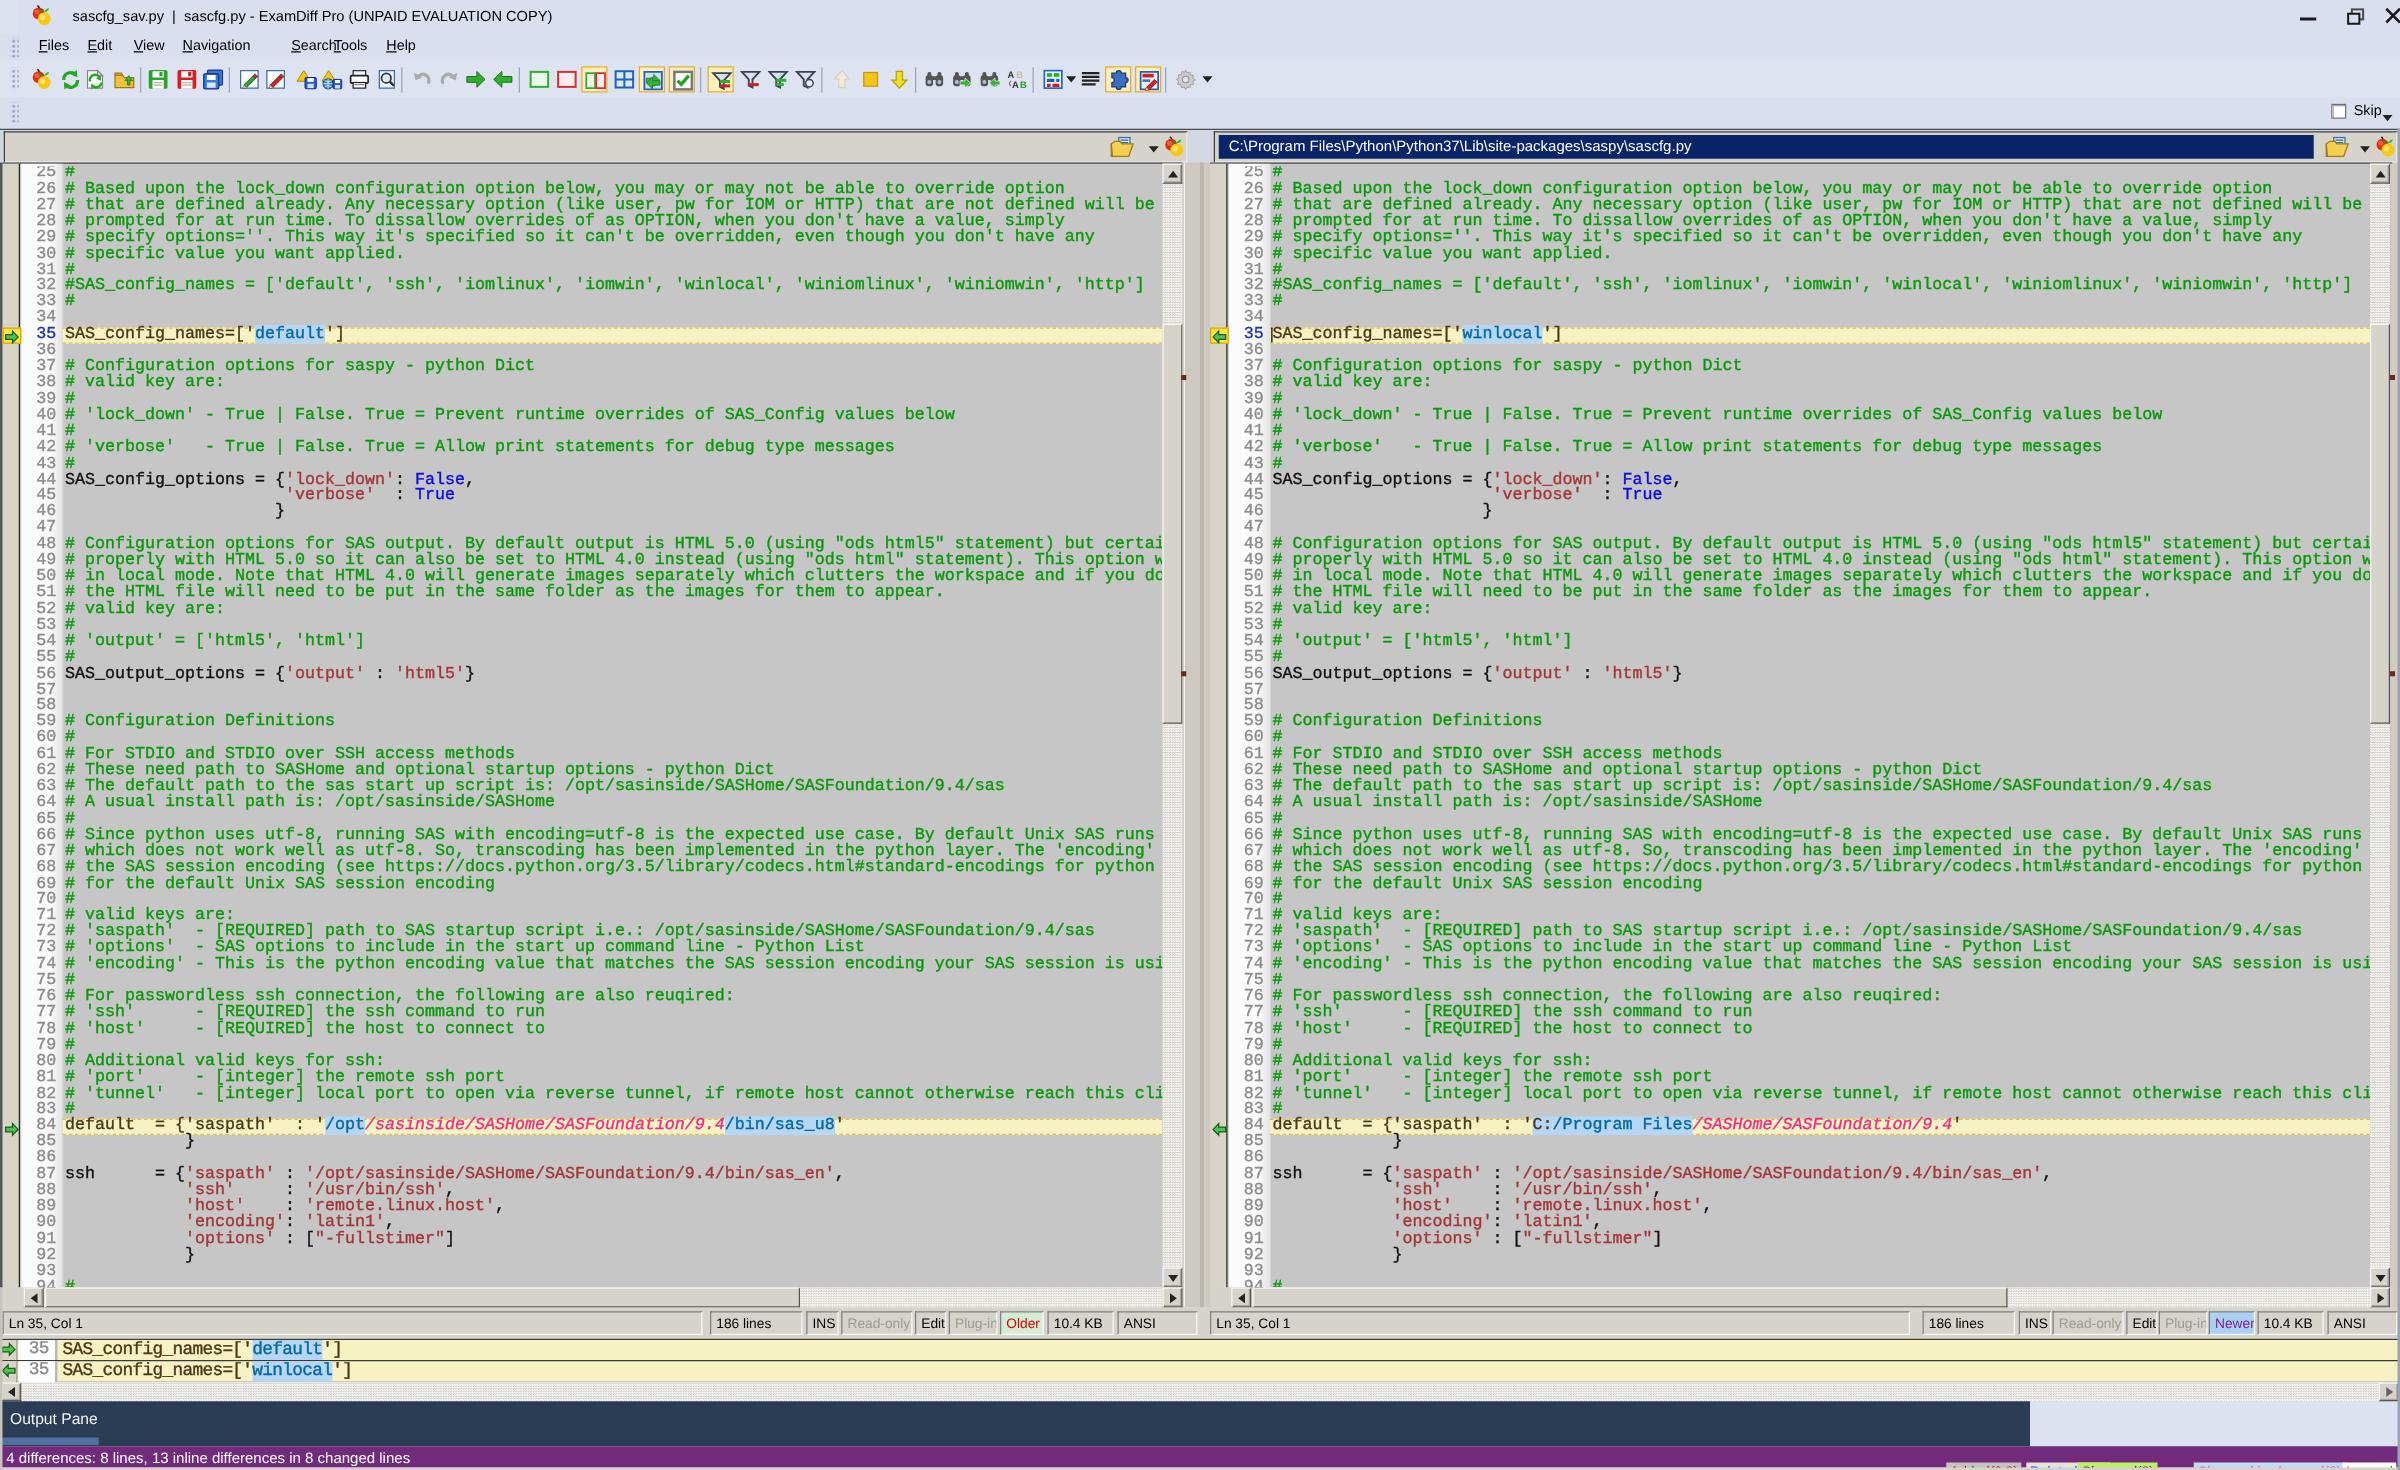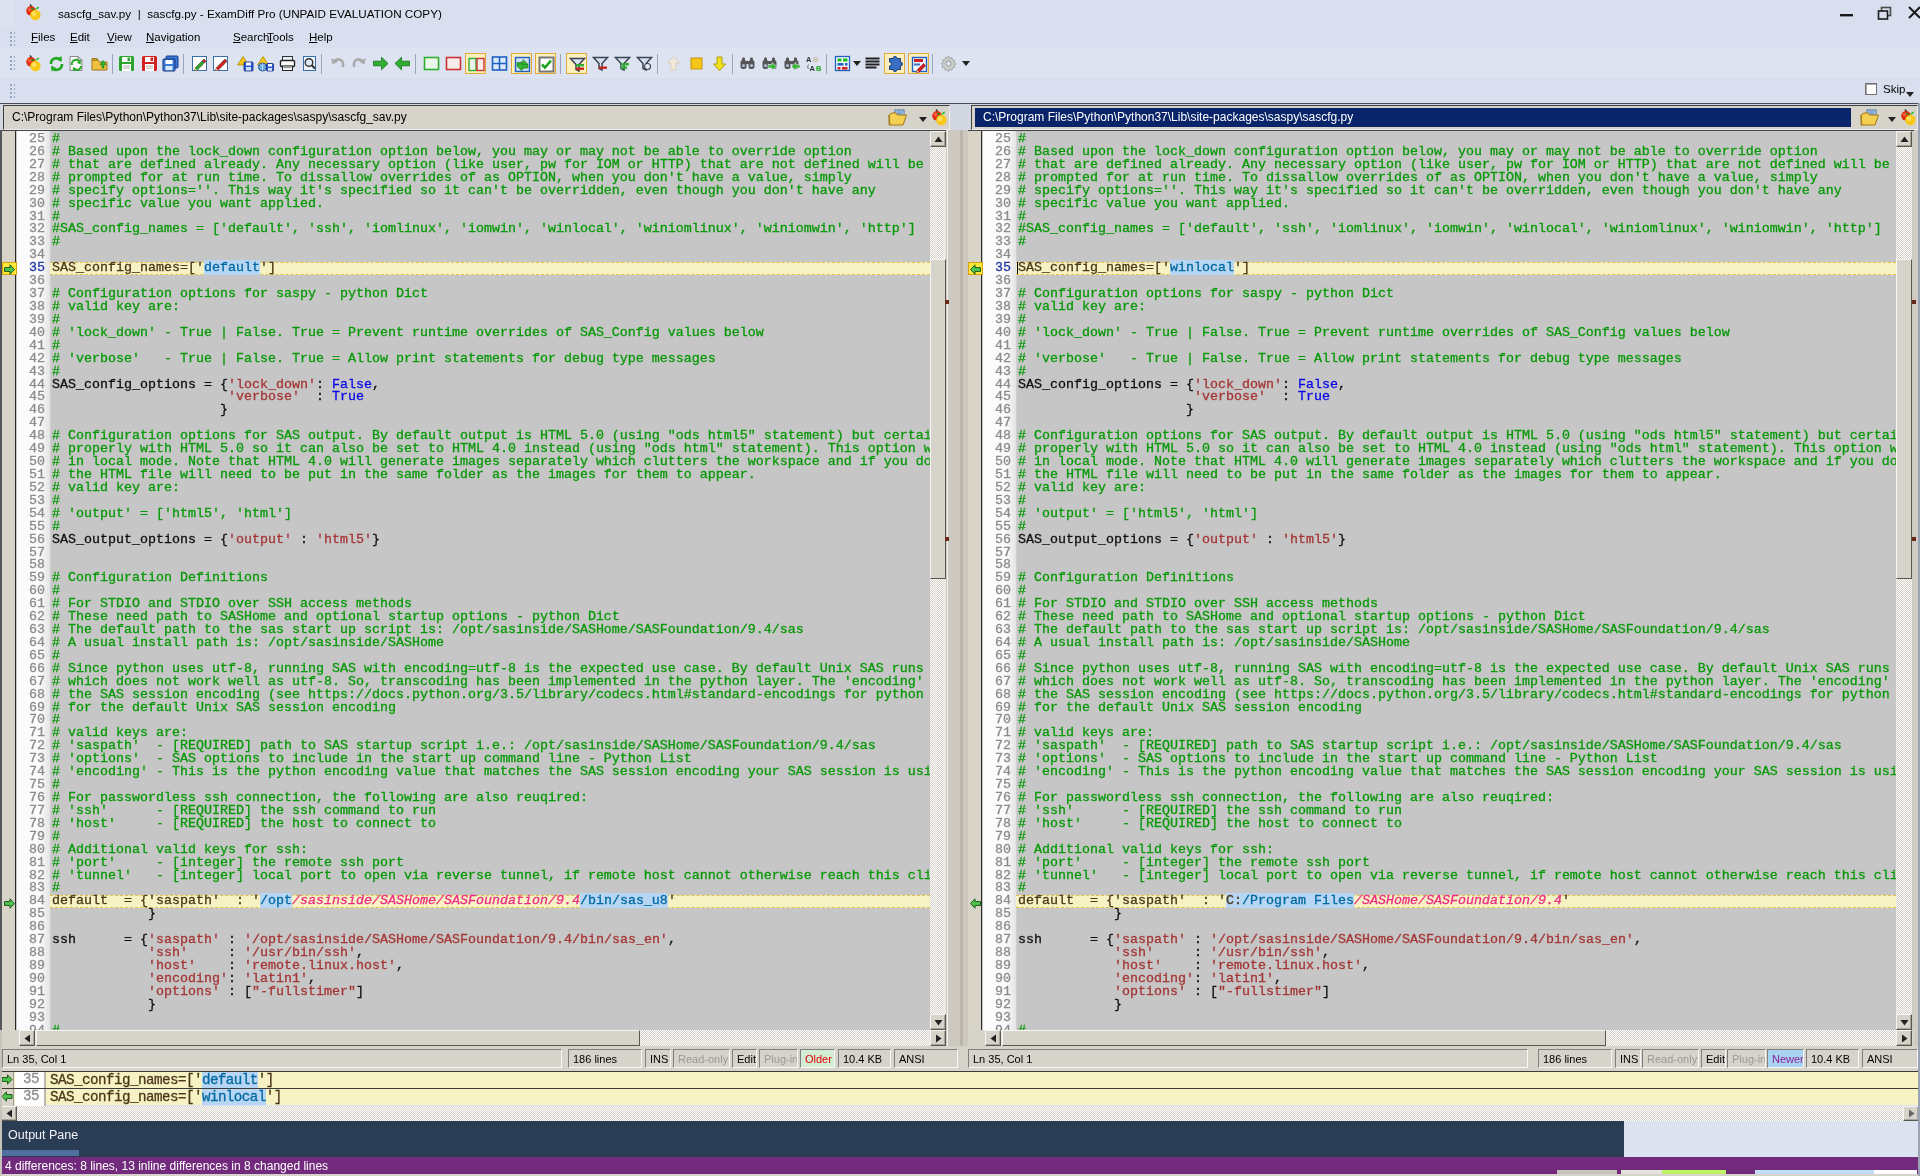--- a/index.html
+++ b/index.html
@@ -426,21 +426,20 @@
 <div class="ddarr" style="left:962px;top:13px"></div>
 </div>
 <div id="diffbar">
   <div class="grip" style="left:8px;top:4px;height:16px"></div>
   <div id="skipchk"></div>
     <span id="skiplbl">Skip</span>
     <div id="skiparr"></div>
 </div>
 <div id="hdrrow">
   <div class="hdr" style="left:3px;width:947px">
-     <span class="hpath" style="left:0;right:70px">C:\Program Files\Python\Python37\Lib\site-packages\saspy\sascfg_sav.py</span>
      <div class="hicons" style="left:884px">
         <svg class="" width="22" height="19" viewBox="0 0 22 19">
           <rect x="7" y="1" width="9" height="11" fill="#cfe0f5" stroke="#3a6ea5"></rect>
           <path d="M8.5 3 h6 M8.5 5 h6 M8.5 7 h4" stroke="#3a6ea5" stroke-width="1"></path>
           <path d="M1 6 l3 -2 h4 l1.5 2 h9 l-3.5 10 h-13 z" fill="#f5cf52" stroke="#a07818"></path>
           <path d="M1 6 v10 h1.5" fill="none" stroke="#a07818"></path>
         </svg>
       </div>
      <div class="ddarr" style="left:915px;top:11px;position:absolute"></div>
      <div class="hicons" style="left:927px">

